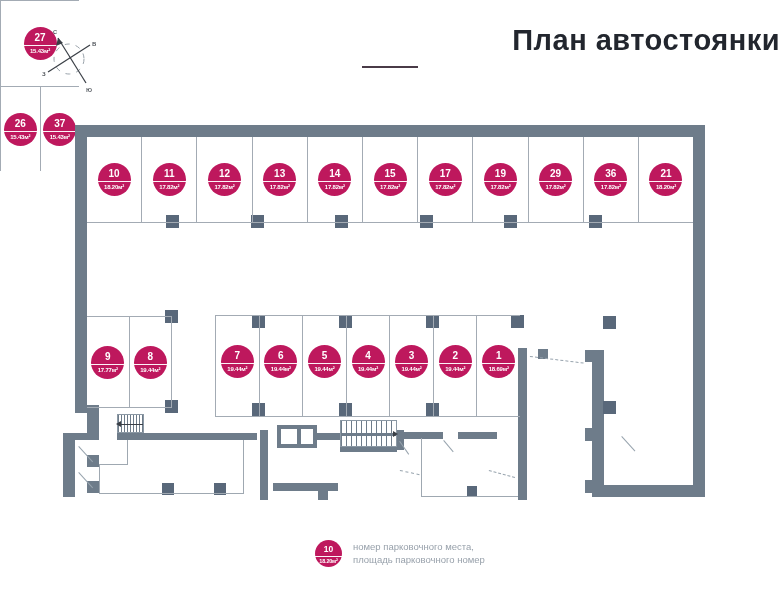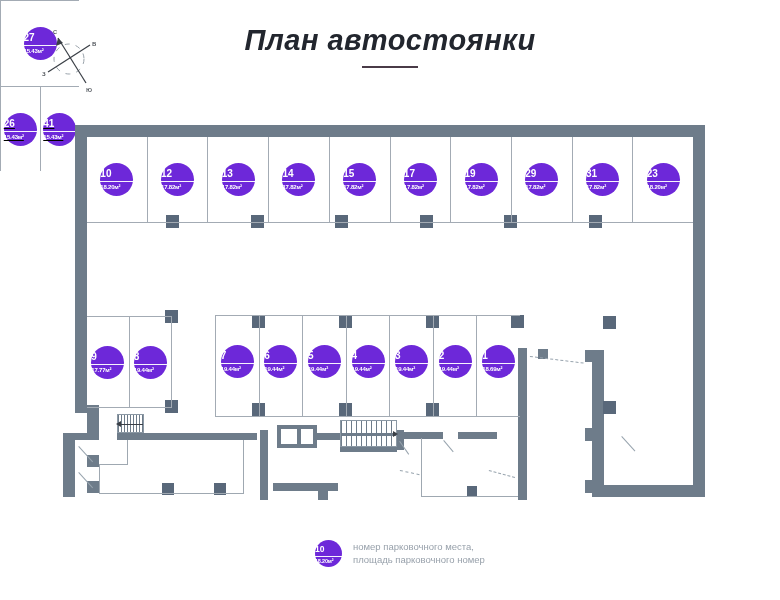--- a/index.html
+++ b/index.html
@@ -1,45 +1,45 @@
 <!DOCTYPE html>
 <html><head>
 <meta charset="utf-8">
 <style>
   html,body{margin:0;padding:0;}
   body{font-family:"Liberation Sans",sans-serif;background:#fff;}
   .page{position:relative;width:780px;height:600px;background:#ffffff;overflow:hidden;}
 
   
-  .title{position:absolute;left:0;top:24px;width:100%;text-align:center;
-         font-size:29px;font-weight:700;color:#22262e;letter-spacing:.5px;font-style:italic;}
+  .title{position:absolute;left:0;top:24px;width:100%;text-align:right;
+         font-size:29px;font-weight:700;color:#22262e;letter-spacing:.5px;}
   .title-underline{position:absolute;left:362px;top:66px;width:56px;height:2px;background:#4a3b47;}
 
   
   .compass{position:absolute;left:42px;top:22px;}
 
   
   .w{position:absolute;background:#6e7c8a;}
   .col{position:absolute;background:#59687a;width:13px;height:13px;}
   .tline{position:absolute;background:#9fa8b1;}
 
   
   .group{position:absolute;display:flex;box-sizing:border-box;}
   .stall{flex:1;display:flex;align-items:center;justify-content:center;box-sizing:border-box;}
   .stall + .stall{border-left:1px solid #a3abb4;}
   .top-group{left:87px;top:137px;width:606px;height:86px;border-bottom:1px solid #a3abb4;}
   .mid-left{left:87px;top:316px;width:85px;height:92px;border-top:1px solid #a3abb4;border-bottom:1px solid #a3abb4;border-right:1px solid #a3abb4;}
   .mid-center{left:215px;top:315px;width:305px;height:102px;border:1px solid #a3abb4;border-right:none;}
   .mid-center .stall{padding-bottom:10px;}
   .right-group{left:615px;top:315px;width:78px;height:170px;border-top:1px solid #a3abb4;border-left:1px solid #a3abb4;flex-direction:column;display:flex;}
   .r-row{display:flex;height:85px;box-sizing:border-box;}
-  .r-row-bottom{border-top:1px solid #a3abb4;text-decoration:underline;}
-
-  
-  .badge{width:33px;height:33px;border-radius:50%;background:#6d28d9;display:flex;flex-direction:column;color:#fff;font-weight:700;box-sizing:border-box;}
+  .r-row-bottom{border-top:1px solid #a3abb4;}
+
+  
+  .badge{width:33px;height:33px;border-radius:50%;background:#be185d;display:flex;flex-direction:column;align-items:center;color:#fff;font-weight:700;box-sizing:border-box;}
   .b-num{font-size:10px;line-height:1;margin-top:6px;}
   .b-line{display:block;width:100%;height:1px;background:rgba(255,255,255,.95);margin-top:2px;}
   .b-area{font-size:6px;line-height:1;margin-top:2px;letter-spacing:-.2px;white-space:nowrap;}
 
   
   .stairs{position:absolute;box-sizing:border-box;border:1px solid #8b98a4;
           background:repeating-linear-gradient(90deg,#6e7c8a 0 1px,transparent 1px 3px);}
   .stairs2{background:repeating-linear-gradient(90deg,#6e7c8a 0 1px,transparent 1px 5px);}
   .rail{position:absolute;left:0;top:50%;width:100%;height:3px;margin-top:-1px;background:#6e7c8a;}
   .arrowline{position:absolute;left:0;top:50%;width:100%;height:1px;background:#3a3f46;}
@@ -164,20 +164,27 @@
   <div class="group top-group">
 
       <div class="stall">
         <div class="badge">
           <span class="b-num">10</span>
           <span class="b-line"></span>
           <span class="b-area">18.20м²</span>
         </div>
       </div>
 
+      <div class="stall">
+        <div class="badge">
+          <span class="b-num">11</span>
+          <span class="b-line"></span>
+          <span class="b-area">17.82м²</span>
+        </div>
+      </div>
 
       <div class="stall">
         <div class="badge">
           <span class="b-num">12</span>
           <span class="b-line"></span>
           <span class="b-area">17.82м²</span>
         </div>
       </div>
 
       <div class="stall">
@@ -226,29 +233,29 @@
       <div class="stall">
         <div class="badge">
           <span class="b-num">29</span>
           <span class="b-line"></span>
           <span class="b-area">17.82м²</span>
         </div>
       </div>
 
       <div class="stall">
         <div class="badge">
-          <span class="b-num">31</span>
-          <span class="b-line"></span>
-          <span class="b-area">17.82м²</span>
-        </div>
-      </div>
-
-      <div class="stall">
-        <div class="badge">
-          <span class="b-num">23</span>
+          <span class="b-num">36</span>
+          <span class="b-line"></span>
+          <span class="b-area">17.82м²</span>
+        </div>
+      </div>
+
+      <div class="stall">
+        <div class="badge">
+          <span class="b-num">21</span>
           <span class="b-line"></span>
           <span class="b-area">18.20м²</span>
         </div>
       </div>
     </div>
 
   <div class="group mid-left">
 
       <div class="stall">
         <div class="badge">
@@ -343,21 +350,21 @@
         <div class="stall">
           <div class="badge">
             <span class="b-num">26</span>
             <span class="b-line"></span>
             <span class="b-area">15.43м²</span>
           </div>
         </div>
 
         <div class="stall">
           <div class="badge">
-            <span class="b-num">41</span>
+            <span class="b-num">37</span>
             <span class="b-line"></span>
             <span class="b-area">15.43м²</span>
           </div>
         </div>
       </div>
   </div>
 
   <div class="legend">
     <div class="badge">
       <span class="b-num">10</span>

